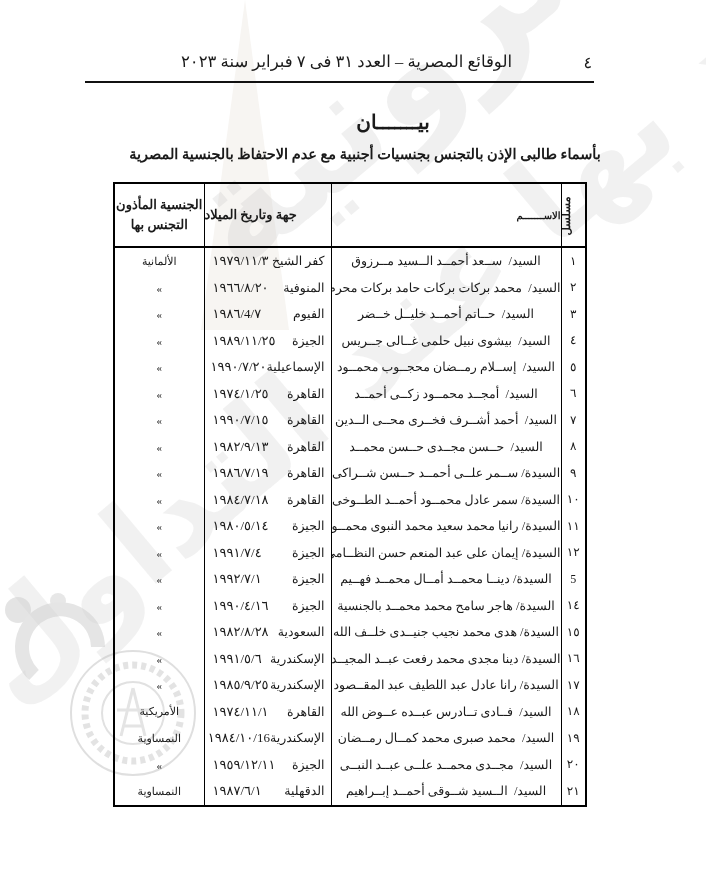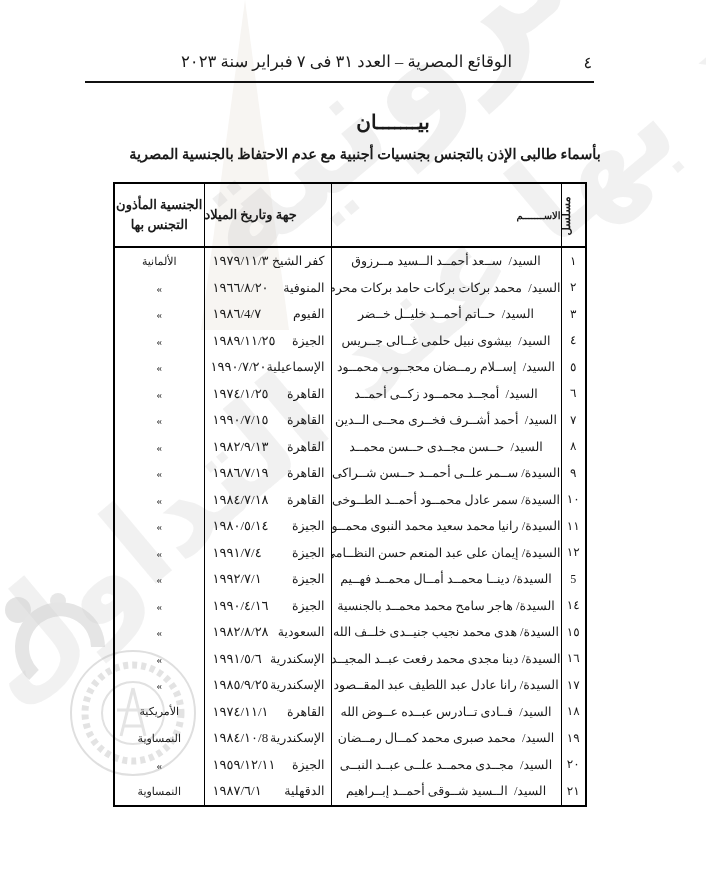--- a/index.html
+++ b/index.html
@@ -341,21 +341,21 @@
           </td>
           <td class="td-nat">الأمريكية</td>
         </tr>
 
         <tr>
           <td class="td-serial">١٩</td>
           <td class="td-name">السيد/  محمد صبرى محمد كمــال رمــضان</td>
           <td>
             <div class="birth-flex">
               <span class="bplace">الإسكندرية</span>
-              <span class="bdate" dir="ltr">١٩٨٤/١٠/8</span>
+              <span class="bdate" dir="ltr">١٩٨٤/١٠/16</span>
             </div>
           </td>
           <td class="td-nat">النمساوية</td>
         </tr>
 
         <tr>
           <td class="td-serial">٢٠</td>
           <td class="td-name">السيد/  مجــدى محمــد علــى عبــد النبــى</td>
           <td>
             <div class="birth-flex">

